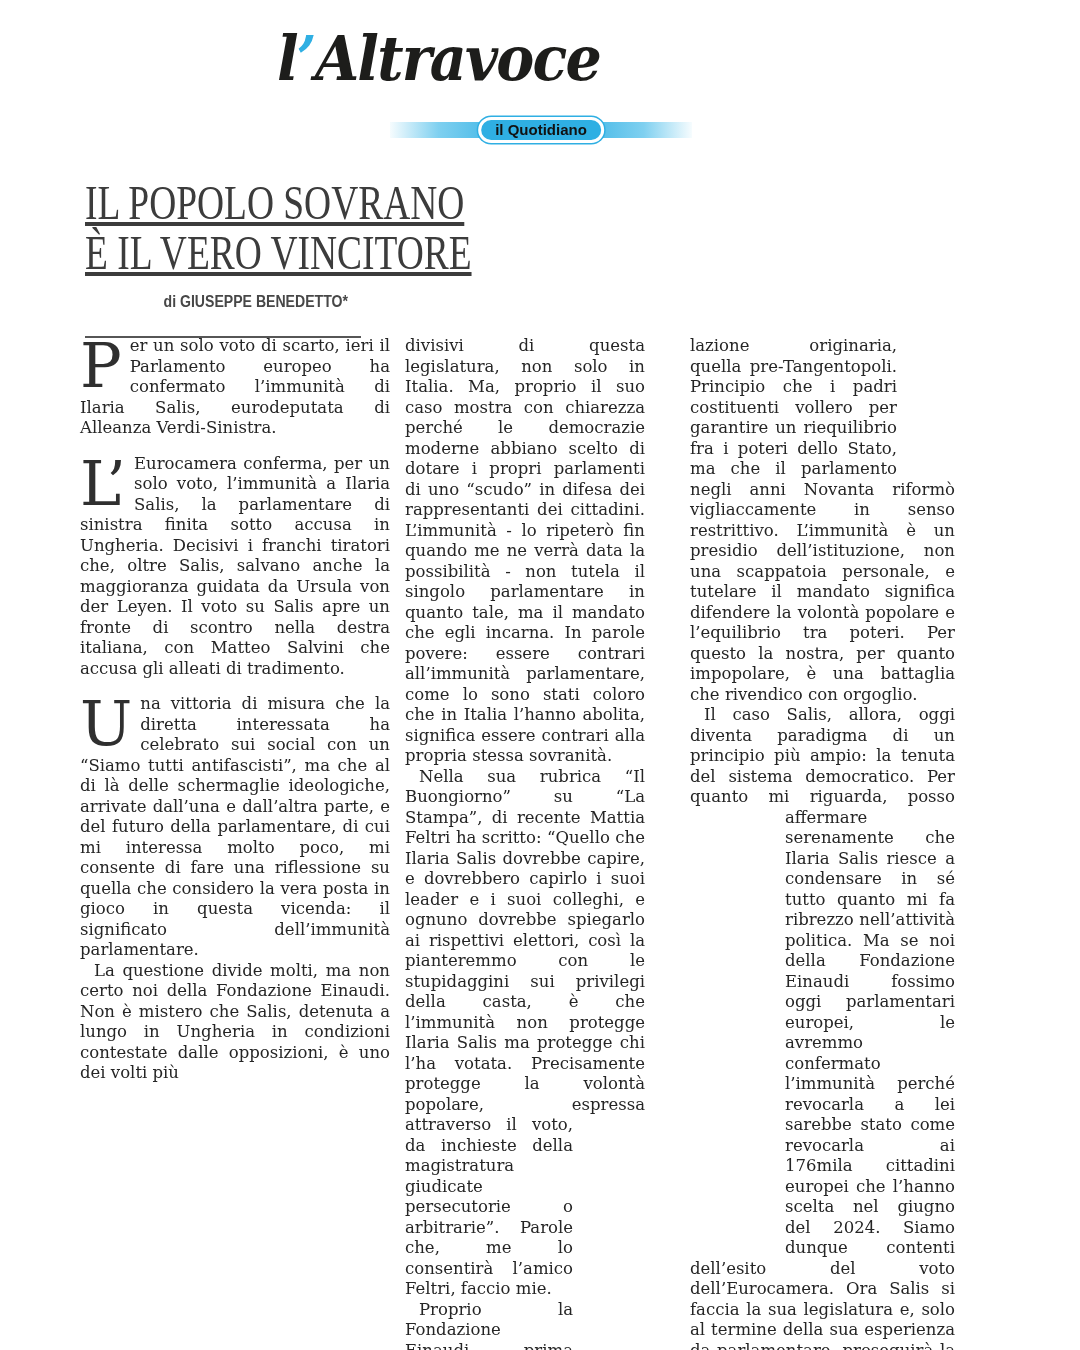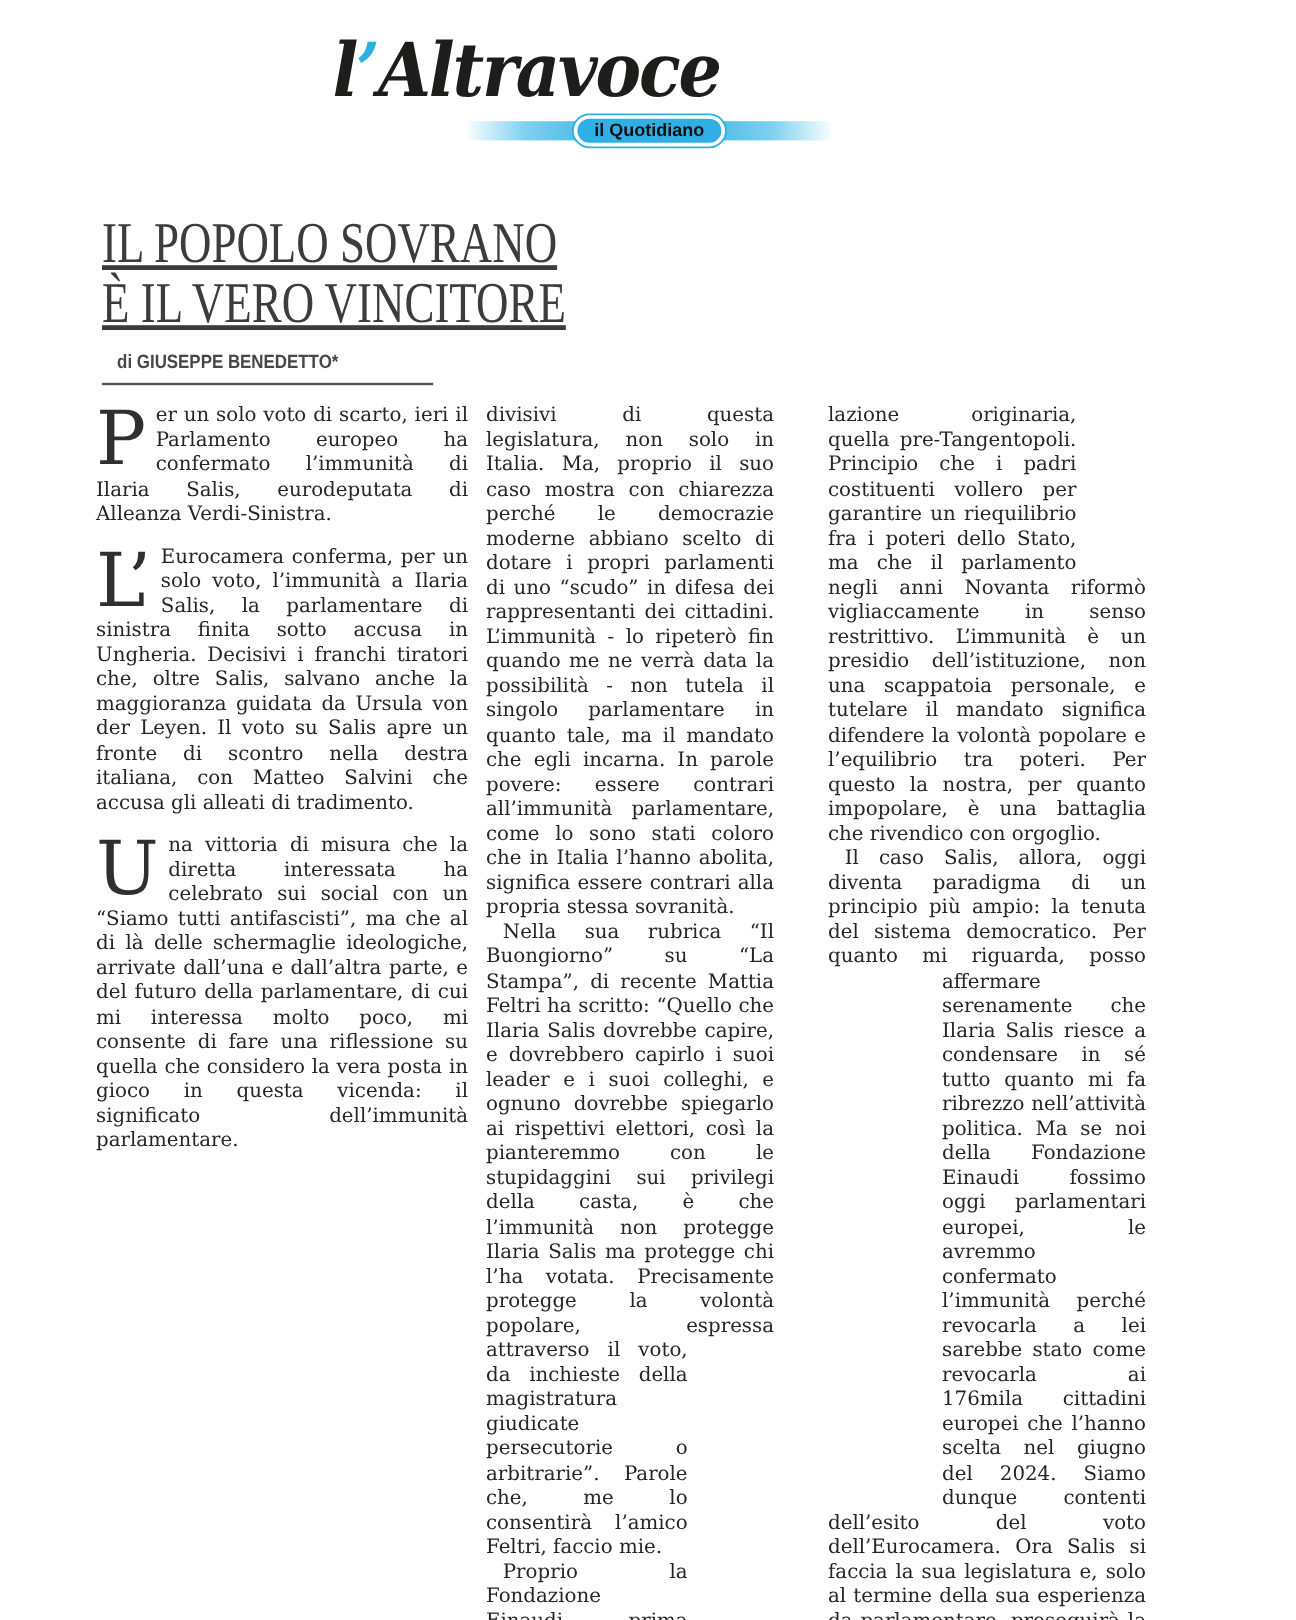--- a/index.html
+++ b/index.html
@@ -15,42 +15,42 @@
   .masthead{position:absolute;top:26px;left:0;width:876px;text-align:center;}
   .masthead-title{
     font-family:"DejaVu Serif", serif;
     font-style:italic;font-weight:bold;
     font-size:62px;line-height:66px;
     color:#1d1d1b;letter-spacing:-2px;
     display:inline-block;transform:scaleX(.92);transform-origin:center;
   }
   .masthead-title .apos{color:#2fafe3;}
   .masthead-bar{
-    position:absolute;top:75px;left:390px;width:302px;height:16px;
+    position:absolute;top:96px;left:390px;width:302px;height:16px;
     background:linear-gradient(to right,#f6fcfe 0%,#7fd0f0 16%,#2fafe3 42%,#2fafe3 58%,#7fd0f0 84%,#f6fcfe 100%);
     text-align:right;
   }
   .masthead-badge{
     position:absolute;left:50%;top:-5px;transform:translateX(-50%);
     background:#2fafe3;border:3px solid #ffffff;border-radius:14px;
     box-shadow:0 0 0 1.5px #2fafe3;
     padding:1px 14px 2px 14px;white-space:nowrap;
     font-family:"Liberation Sans", sans-serif;font-weight:bold;
     font-size:15px;color:#111;
   }
   
   .headline{position:absolute;left:85px;top:178px;color:#3c3c3c;text-decoration:underline;}
   .headline .hl-line{
     display:block;font-family:"Liberation Serif", serif;
     font-size:48px;line-height:50px;font-weight:500;letter-spacing:0px;
     transform:scaleX(.78);transform-origin:left;white-space:nowrap;
   }
   .byline{
     position:absolute;left:85px;top:292px;width:276px;
-    text-align:left;padding-bottom:7px;border-bottom:2.5px solid #565656;
+    text-align:right;padding-bottom:25px;border-bottom:2.5px solid #565656;
   }
   .byline-text{
     display:inline-block;font-family:"Liberation Sans", sans-serif;
     font-weight:bold;font-size:16px;color:#474747;letter-spacing:0;
     transform:scaleX(.88);transform-origin:center;white-space:nowrap;
   }
   
   .columns{
     position:absolute;left:80px;top:336px;width:880px;
     display:flex;align-items:flex-start;
@@ -92,20 +92,21 @@
 <div class="byline">
   <span class="byline-text">di GIUSEPPE BENEDETTO*</span>
 </div>
 
 <div class="columns">
 
   <div class="col col-1">
     <p class="dc-para"><span class="dropcap">P</span><span>er un solo voto di scarto, ieri il Parlamento europeo ha confermato l’immunità di Ilaria Salis, eurodeputata di Alleanza Verdi-Sinistra.</span></p>
     <p class="dc-para mt"><span class="dropcap">L’</span><span>Eurocamera conferma, per un solo voto, l’immunità a Ilaria Salis, la parlamentare di sinistra finita sotto accusa in Ungheria. Decisivi i franchi tiratori che, oltre Salis, salvano anche la maggioranza guidata da Ursula von der Leyen. Il voto su Salis apre un fronte di scontro nella destra italiana, con Matteo Salvini che accusa gli alleati di tradimento.</span></p>
     <p class="dc-para mt"><span class="dropcap">U</span><span>na vittoria di misura che la diretta interessata ha celebrato sui social con un “Siamo tutti antifascisti”, ma che al di là delle schermaglie ideologiche, arrivate dall’una e dall’altra parte, e del futuro della parlamentare, di cui mi interessa molto poco, mi consente di fare una riflessione su quella che considero la vera posta in gioco in questa vicenda: il significato dell’immunità parlamentare.</span></p>
+    <p class="indent">La questione divide molti, ma non certo noi della Fondazione Einaudi. Non è mistero che Salis, detenuta a lungo in Ungheria in condizioni contestate dalle opposizioni, è uno dei volti più</p>
   </div>
 
   <div class="col col-2">
     <p>divisivi di questa legislatura, non solo in Italia. Ma, proprio il suo caso mostra con chiarezza perché le democrazie moderne abbiano scelto di dotare i propri parlamenti di uno “scudo” in difesa dei rappresentanti dei cittadini. L’immunità - lo ripeterò fin quando me ne verrà data la possibilità - non tutela il singolo parlamentare in quanto tale, ma il mandato che egli incarna. In parole povere: essere contrari all’immunità parlamentare, come lo sono stati coloro che in Italia l’hanno abolita, significa essere contrari alla propria stessa sovranità.</p>
     <p class="indent"><span>Nella sua rubrica “Il Buongiorno” su “La Stampa”, di recente Mattia Feltri ha scritto: “Quello che Ilaria Salis dovrebbe capire, e dovrebbero capirlo i suoi leader e i suoi colleghi, e ognuno dovrebbe spiegarlo ai rispettivi elettori, così la pianteremmo con le stupidaggini sui privilegi della casta, è che l’immunità non protegge Ilaria Salis ma protegge chi l’ha votata. Precisamente protegge la volontà popolare, espressa attraverso</span> <span class="spacer-r"></span><span>il voto, da inchieste della magistratura giudicate persecutorie o arbitrarie”. Parole che, me lo consentirà l’amico Feltri, faccio mie.</span></p>
     <p class="indent">Proprio la Fondazione Einaudi, prima dell’estate, ha sfidato con coraggio il legislatore e l’opinione pubblica proponendo di ripristinare in Italia l’articolo 68 della Costituzione nella sua formu-</p>
   </div>
 
   <div class="col col-3">
     <p><span class="spacer-r3"></span><span>lazione originaria, quella pre-Tangentopoli. Principio che i padri costituenti vollero per garantire un riequilibrio fra i poteri dello Stato, ma che il parlamento negli anni Novanta riformò vigliaccamente in senso restrittivo. L’immunità è un presidio dell’istituzione, non una scappatoia personale, e tutelare il mandato significa difendere la volontà popolare e l’equilibrio tra poteri. Per questo la nostra, per quanto impopolare, è una battaglia che rivendico con orgoglio.</span></p>

